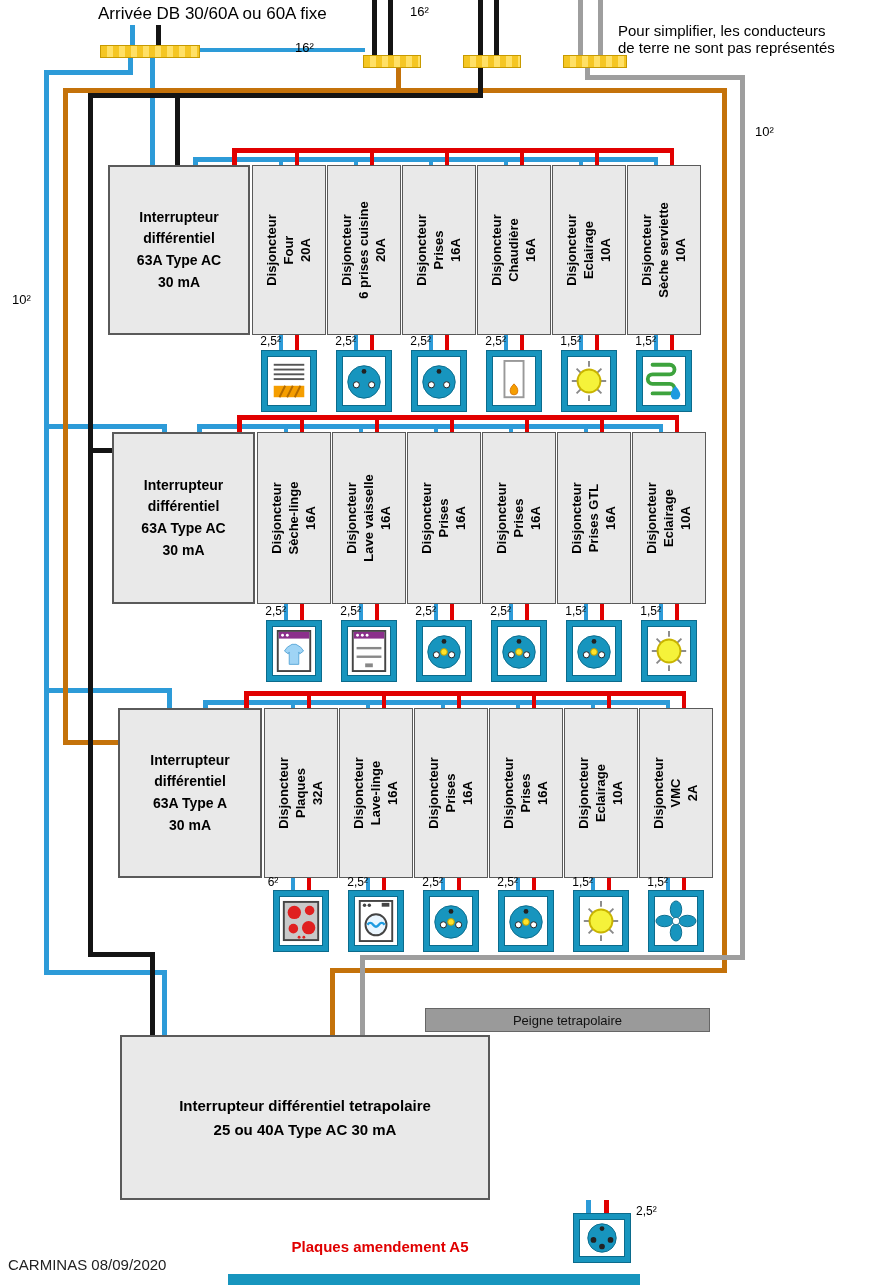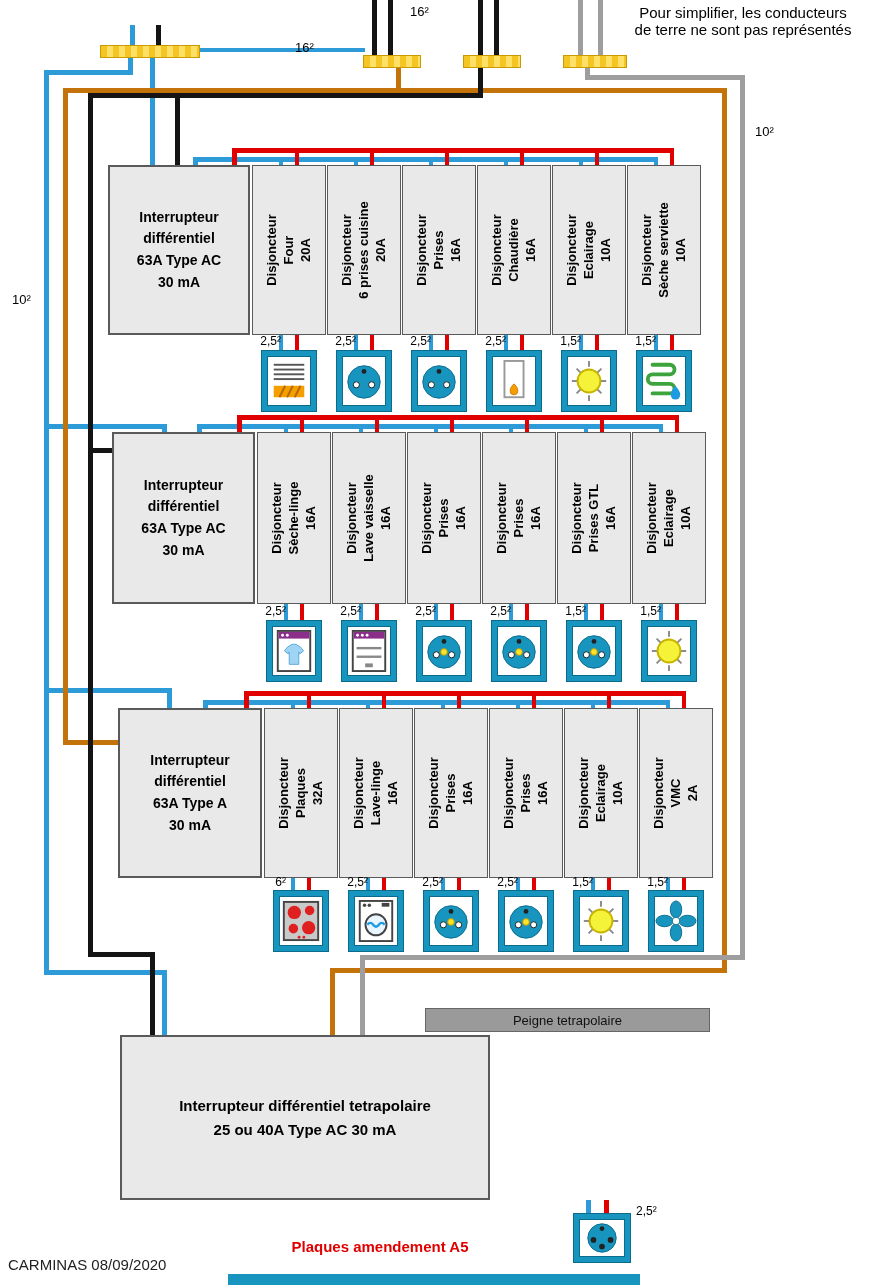--- a/index.html
+++ b/index.html
@@ -15,21 +15,21 @@
   .vtext{position:absolute;left:50%;top:50%;width:160px;transform:translate(-50%,-50%) rotate(-90deg);
          text-align:center;font-size:13px;font-weight:bold;line-height:1.3;white-space:pre-line;}
   .icon{position:absolute;width:56px;height:62px;background:var(--device-teal);
         border:1px solid #0b6b8c;box-sizing:border-box;}
   .icon-inner{position:absolute;left:5px;top:5px;right:5px;bottom:5px;background:#fff;
         border:1px solid #0b6b8c;}
   .icon-inner svg{position:absolute;left:0;top:0;width:100%;height:100%;}
   .wsize{position:absolute;width:40px;text-align:right;font-size:12px;}
   .lbl{position:absolute;font-size:13px;}
   .title{position:absolute;left:98px;top:4px;font-size:17px;}
-  .note{position:absolute;left:618px;top:4px;width:250px;text-align:center;font-size:15px;white-space:pre-line;}
+  .note{position:absolute;left:618px;top:22px;width:250px;font-size:15px;white-space:pre-line;}
   .peigne{position:absolute;left:425px;top:1008px;width:285px;height:24px;background:#9a9a9a;
           border:1px solid #666;box-sizing:border-box;display:flex;align-items:center;justify-content:center;
           font-size:13px;color:#111;}
   .bigbox{font-size:15px;line-height:1.6;white-space:pre-line;}
   .conforme{position:absolute;left:270px;top:1238px;width:220px;text-align:center;
             font-size:15px;font-weight:bold;color:#e00000;}
   .credit{position:absolute;left:8px;top:1256px;font-size:15px;color:#222;}
   .bottom-bar{position:absolute;left:228px;top:1274px;width:412px;height:11px;background:var(--device-teal);}
 </style>
 </head>
@@ -162,20 +162,21 @@
       <div class="wire" style="left: 666px; top: 700px; width: 4px; height: 8px; background: var(--wire-blue);"></div>
       <div class="wire" style="left: 682px; top: 878px; width: 4px; height: 12px; background: var(--wire-red);"></div>
       <div class="wire" style="left: 666px; top: 878px; width: 4px; height: 12px; background: var(--wire-blue);"></div>
     </div>
 
   <div class="busbar" style="left:100px;top:45px;width:100px;"></div>
   <div class="busbar" style="left:363px;top:55px;width:58px;"></div>
   <div class="busbar" style="left:463px;top:55px;width:58px;"></div>
   <div class="busbar" style="left:563px;top:55px;width:64px;"></div>
 
+  <div class="title">Arrivée DB 30/60A ou 60A fixe</div>
   <div class="note">Pour simplifier, les conducteurs
 de terre ne sont pas représentés</div>
   <div class="lbl" style="left:410px;top:4px;">16²</div>
   <div class="lbl" style="left:295px;top:40px;">16²</div>
   <div class="lbl" style="left:755px;top:124px;">10²</div>
   <div class="lbl" style="left:12px;top:292px;">10²</div>
 
   <div class="devbox interrupter" style="left:108px;top:165px;width:142px;height:170px;">
     <span style="white-space:pre-line">Interrupteur
 différentiel
@@ -438,21 +439,21 @@
       <span class="vtext">Disjoncteur
 Eclairage
 10A</span>
     </div>
   <div class="devbox breaker" style="left:639px;top:708px;height:170px;">
       <span class="vtext">Disjoncteur
 VMC
 2A</span>
     </div>
 
-  <span class="wsize" style="left:246px;top:875px;">6²</span>
+  <span class="wsize" style="left:253px;top:875px;text-align:center;">6²</span>
   <span class="wsize" style="left:328px;top:875px;">2,5²</span>
   <span class="wsize" style="left:403px;top:875px;">2,5²</span>
   <span class="wsize" style="left:478px;top:875px;">2,5²</span>
   <span class="wsize" style="left:553px;top:875px;">1,5²</span>
   <span class="wsize" style="left:628px;top:875px;">1,5²</span>
 
   <div class="icon" style="left:273px;top:890px;">
       <div class="icon-inner">
     <svg viewBox="0 0 44 50">
           <rect x="4" y="5" width="36" height="40" fill="#c9c9c9" stroke="#444" stroke-width="2"></rect>

